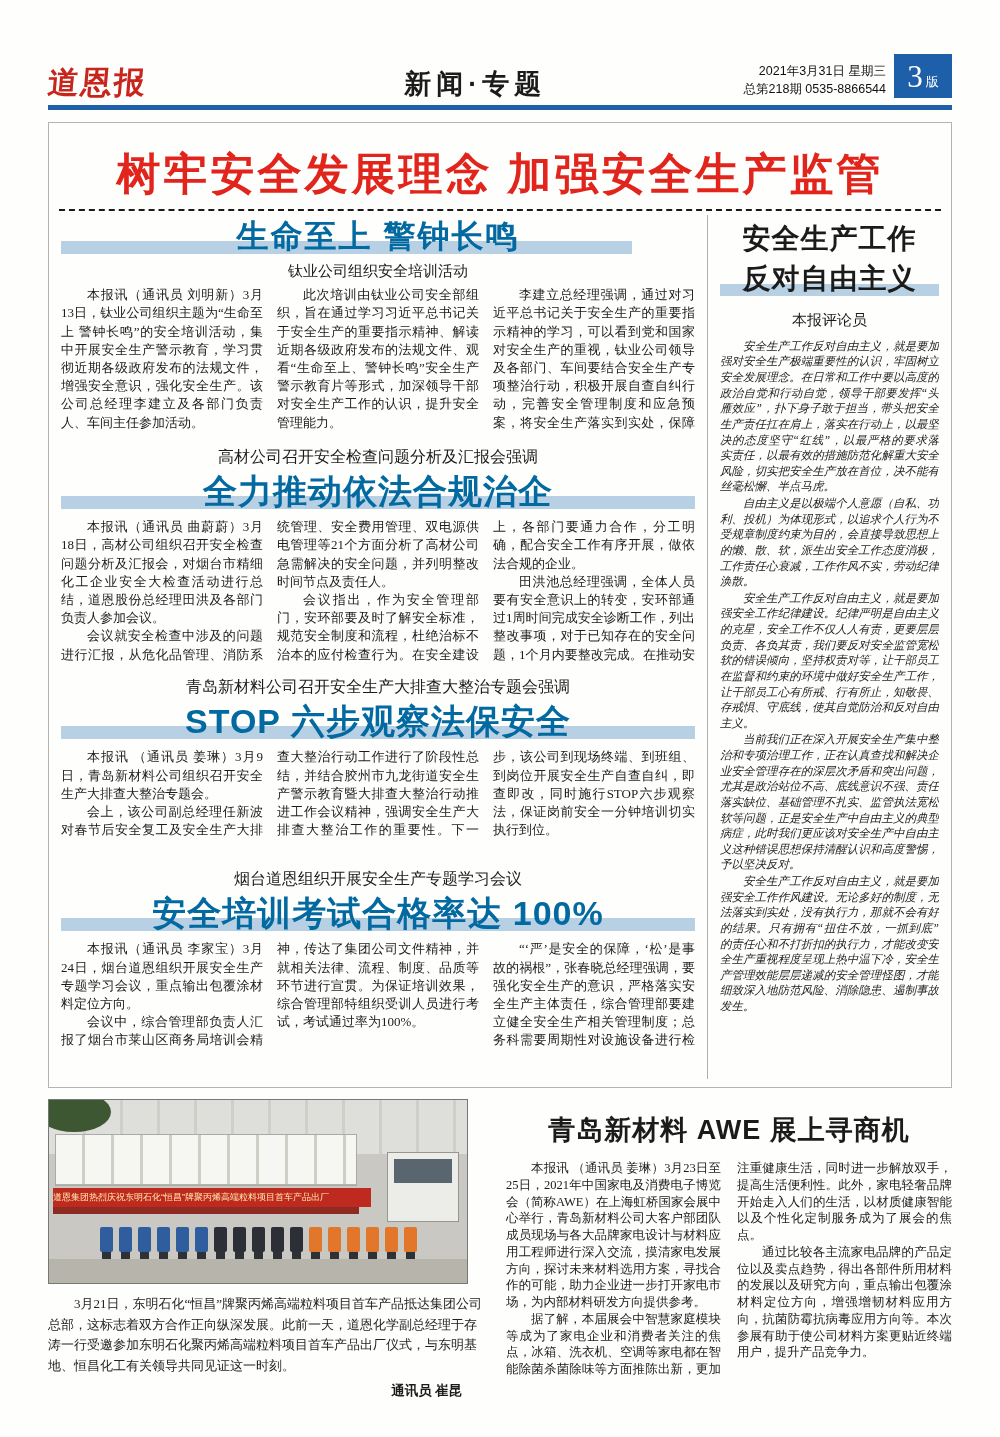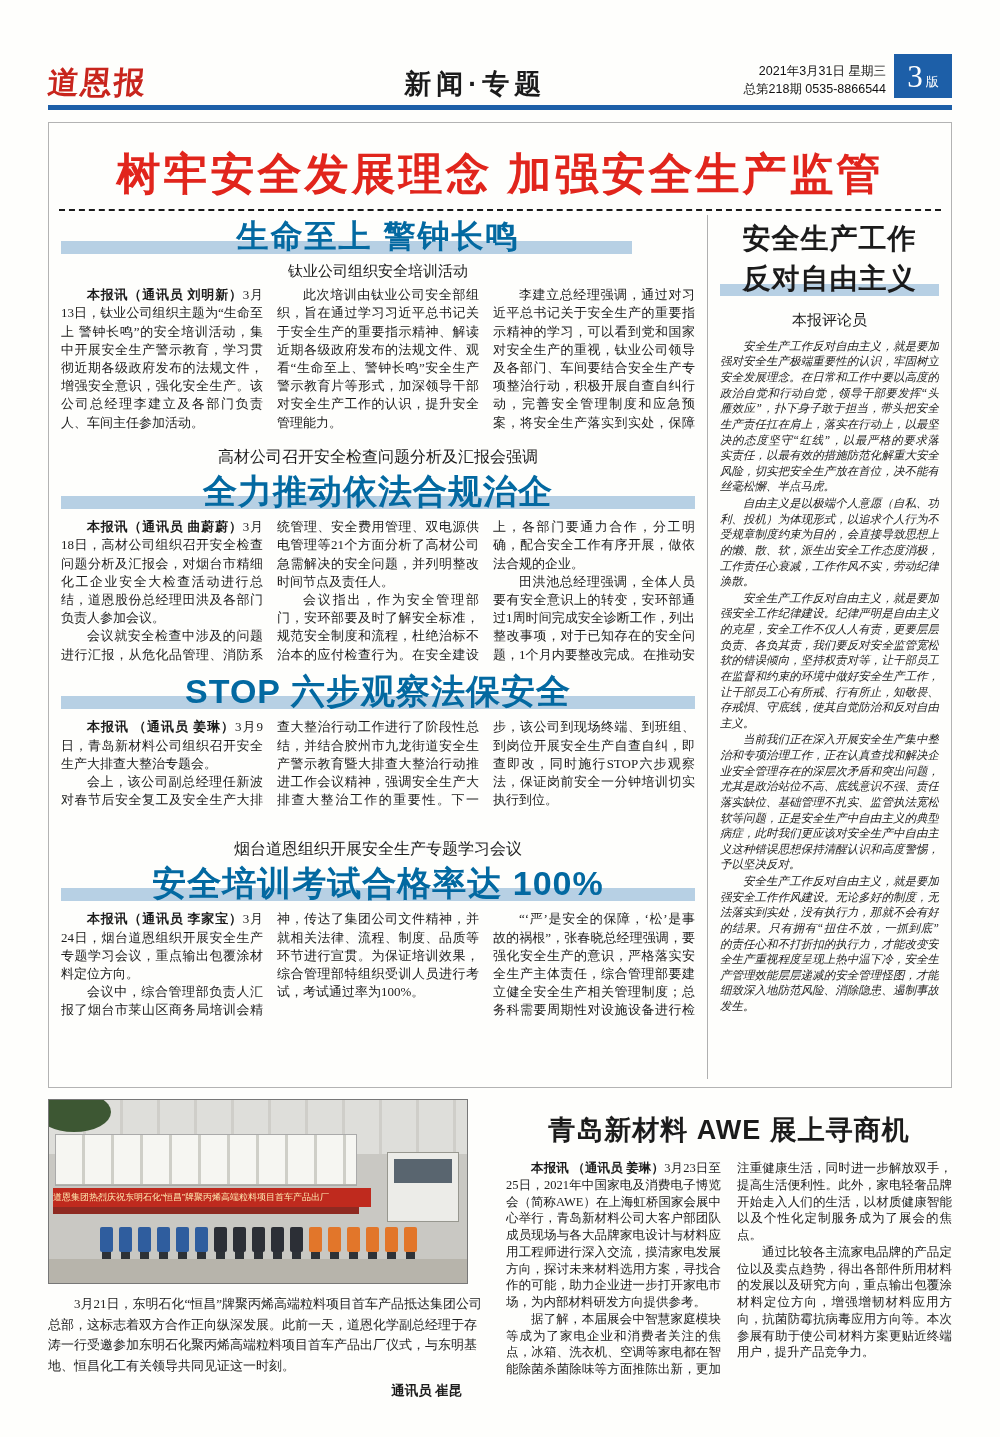--- a/index.html
+++ b/index.html
@@ -37,21 +37,21 @@
     font-weight:bold;color:#0369a1;line-height:1.12;}
   .t-a{font-size:32px;letter-spacing:2px;}
   .t-bcd{font-size:34px;letter-spacing:1px;}
   .subtitle{text-align:center;font-size:15px;margin:7px 0 5px;}
   .kicker{text-align:center;font-size:16px;margin:9px 0 2px;}
 
   
   .body3{column-count:3;column-gap:14px;text-align:justify;font-size:13px;line-height:1.4;overflow:hidden;}
   .h152{height:152px;} .h150{height:150px;} .h112{height:112px;} .h118{height:118px;}
   .body-p{margin:0;text-indent:2em;}
-  .lead{font-weight:bold;}
+  .lead{font-weight:normal;}
 
   
   .ed-title-wrap{position:relative;text-align:center;margin-top:2px;}
   .ed-title{position:relative;z-index:1;margin:0;font-family:"Liberation Sans",sans-serif;
     font-weight:bold;font-size:28px;line-height:1.4;letter-spacing:1px;}
   .ed-bar{position:absolute;left:0;right:0;bottom:2px;height:12px;background:#b7d0e4;}
   .ed-byline{text-align:center;font-size:15px;margin:13px 0 9px;}
   .ed-body{height:748px;overflow:hidden;font-style:italic;font-size:11.5px;line-height:1.36;text-align:justify;color:#222;}
   .ed-body .body-p{margin:0 0 1px;}
 
@@ -136,20 +136,21 @@
           </div>
           <div class="body3 h150" style="margin-top:8px;">
             <p class="body-p"><span class="lead">本报讯（通讯员 曲蔚蔚）</span><span>3月18日，高材公司组织召开安全检查问题分析及汇报会，对烟台市精细化工企业安全大检查活动进行总结，道恩股份总经理田洪及各部门负责人参加会议。</span></p>
             <p class="body-p">会议就安全检查中涉及的问题进行汇报，从危化品管理、消防系统管理、安全费用管理、双电源供电管理等21个方面分析了高材公司急需解决的安全问题，并列明整改时间节点及责任人。</p>
             <p class="body-p">会议指出，作为安全管理部门，安环部要及时了解安全标准，规范安全制度和流程，杜绝治标不治本的应付检查行为。在安全建设上，各部门要通力合作，分工明确，配合安全工作有序开展，做依法合规的企业。</p>
             <p class="body-p">田洪池总经理强调，全体人员要有安全意识上的转变，安环部通过1周时间完成安全诊断工作，列出整改事项，对于已知存在的安全问题，1个月内要整改完成。在推动安全工作的同时要评估执行方案，做到每周有进展、每周有检查、每周有通报，全力推动高材公司依法合规治理企业。</p>
           </div>
         </article>
 
         <article>
+          <div class="kicker">青岛新材料公司召开安全生产大排查大整治专题会强调</div>
           <div class="title-wrap">
             <div class="title-bar"></div>
             <h2 class="art-title t-bcd">STOP 六步观察法保安全</h2>
           </div>
           <div class="body3 h112" style="margin-top:8px;">
             <p class="body-p"><span class="lead">本报讯 （通讯员 姜琳）</span><span>3月9日，青岛新材料公司组织召开安全生产大排查大整治专题会。</span></p>
             <p class="body-p">会上，该公司副总经理任新波对春节后安全复工及安全生产大排查大整治行动工作进行了阶段性总结，并结合胶州市九龙街道安全生产警示教育暨大排查大整治行动推进工作会议精神，强调安全生产大排查大整治工作的重要性。下一步，该公司到现场终端、到班组、到岗位开展安全生产自查自纠，即查即改，同时施行STOP六步观察法，保证岗前安全一分钟培训切实执行到位。</p>
           </div>
         </article>
 

